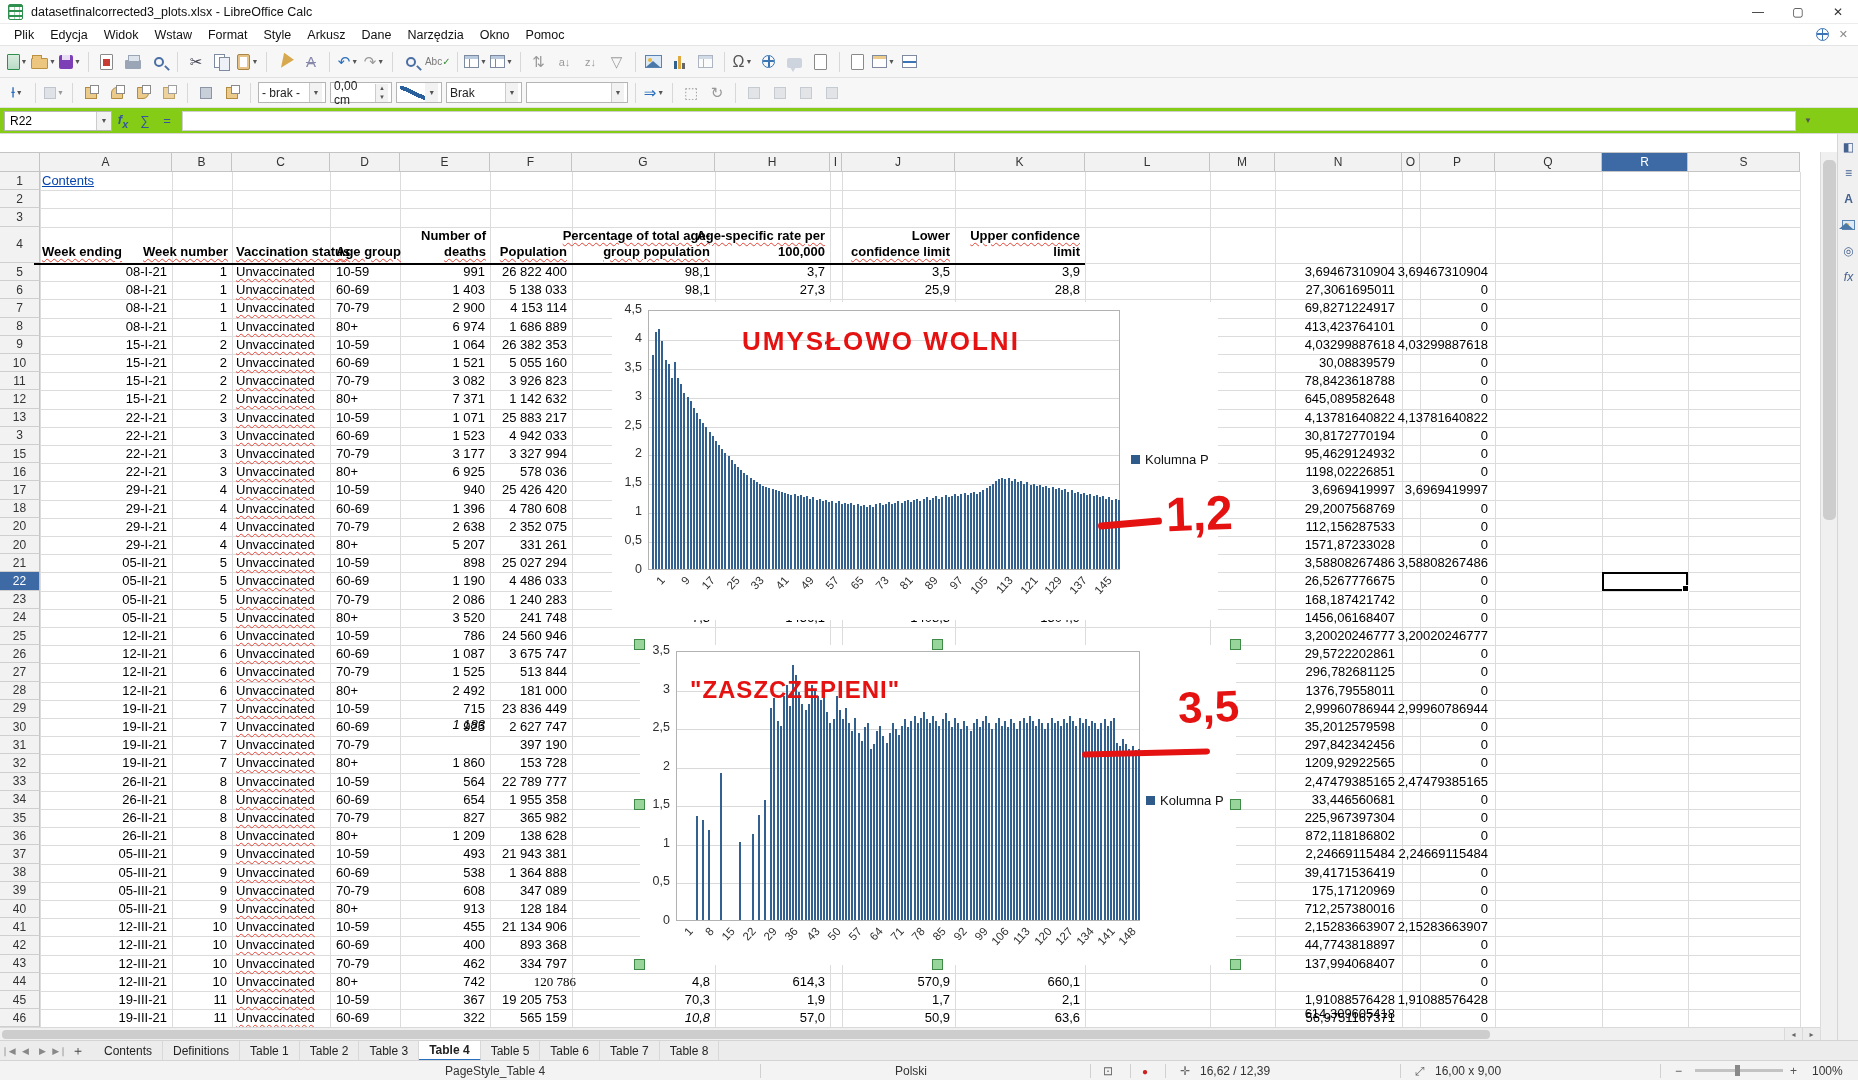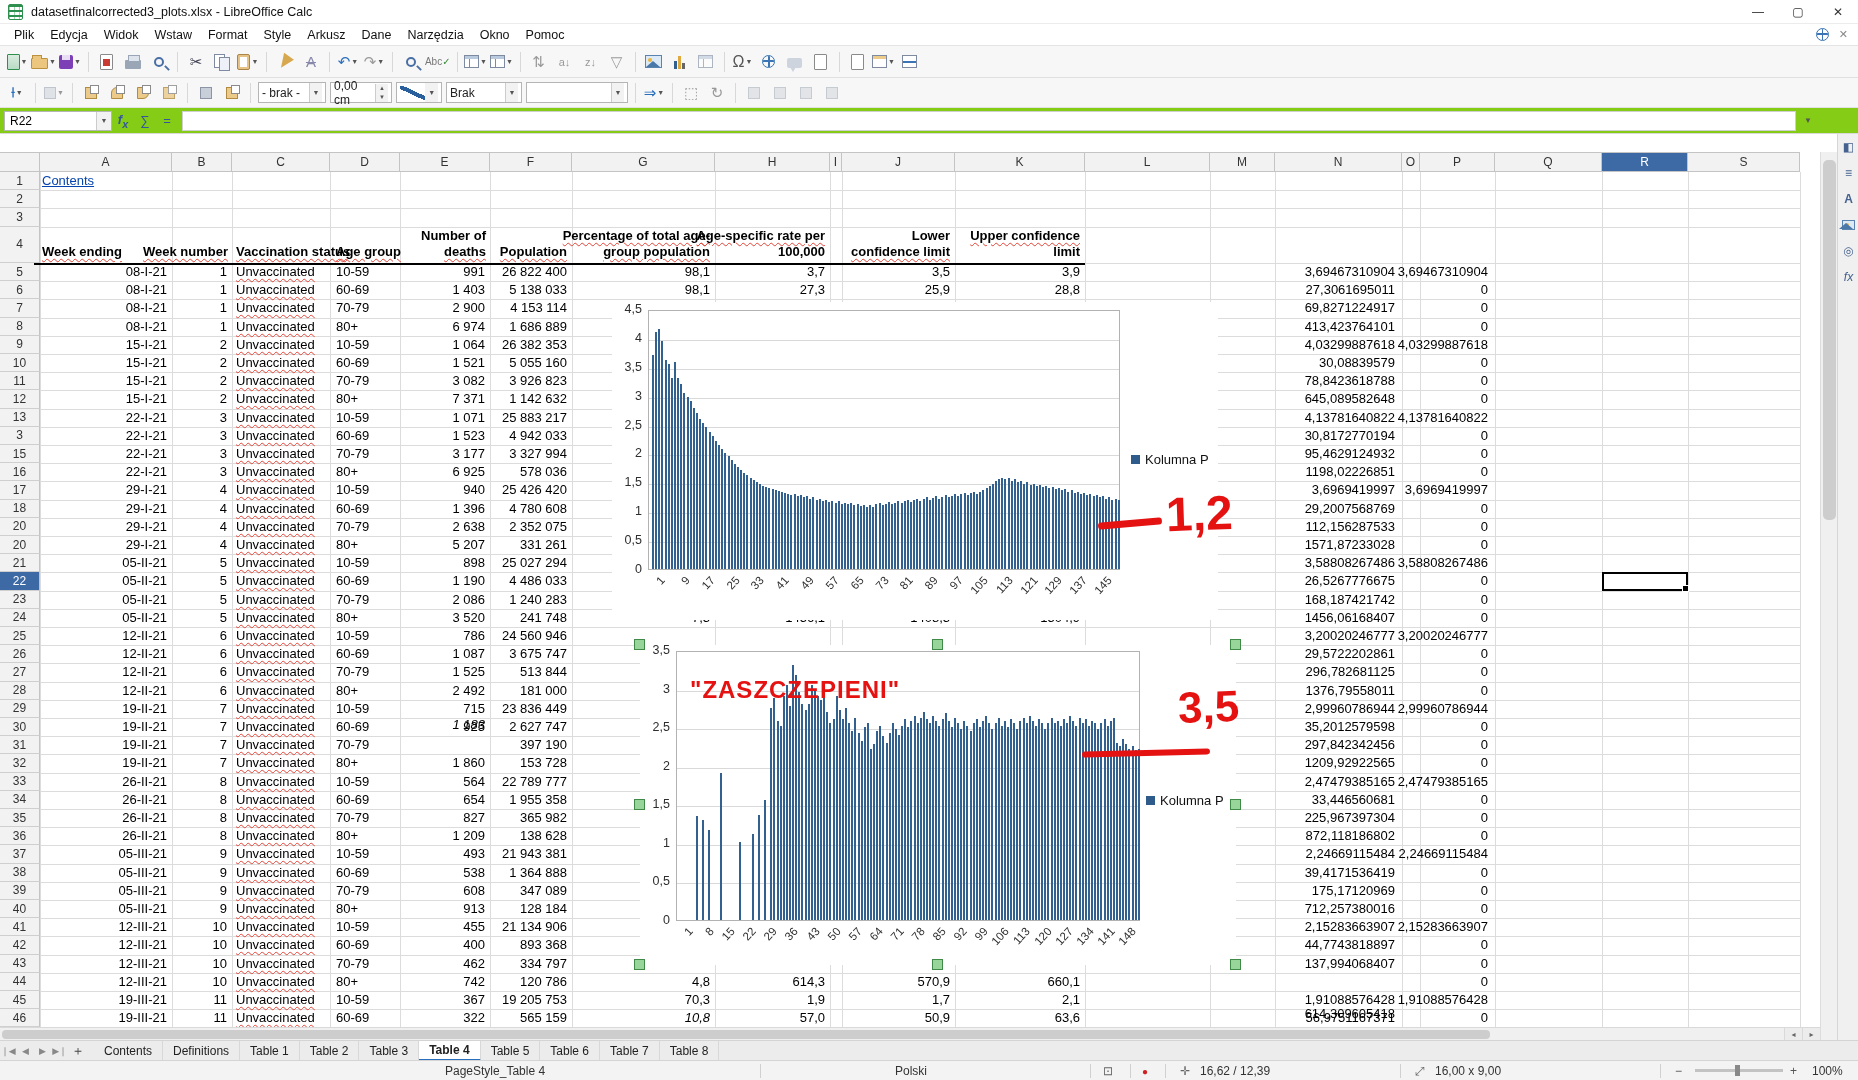--- a/index.html
+++ b/index.html
@@ -841,21 +841,21 @@
       <div class="cell" style="top: 820.6px; left: 336px;">70-79</div>
       <div class="cell r" style="top: 820.6px; left: 125px; width: 360px;">462</div>
       <div class="cell r" style="top: 820.6px; left: 207px; width: 360px;">334 797</div>
       <div class="cell r" style="top: 820.6px; left: 1035px; width: 360px;">137,994068407</div>
       <div class="cell r" style="top: 820.6px; left: 1128px; width: 360px;">0</div>
       <div class="cell r" style="top: 838.8px; left: -193px; width: 360px;">12-III-21</div>
       <div class="cell r" style="top: 838.8px; left: -133px; width: 360px;">10</div>
       <div class="cell" style="top: 838.8px; left: 236px;"><span class="sq">Unvaccinated</span></div>
       <div class="cell" style="top: 838.8px; left: 336px;">80+</div>
       <div class="cell r" style="top: 838.8px; left: 125px; width: 360px;">742</div>
-      <div class="cell r" style="top: 838.8px; left: 207px; width: 360px;">120 786</div>
+      <div class="cell r" style="top: 838.8px; left: 216px; width: 360px; font-family: Liberation Serif, serif;">120 786</div>
       <div class="cell r" style="top: 838.8px; left: 350px; width: 360px;">4,8</div>
       <div class="cell r" style="top: 838.8px; left: 465px; width: 360px;">614,3</div>
       <div class="cell r" style="top: 838.8px; left: 590px; width: 360px;">570,9</div>
       <div class="cell r" style="top: 838.8px; left: 720px; width: 360px;">660,1</div>
       <div class="cell r" style="top: 838.8px; left: 1035px; width: 360px; margin-top: 32px;">614,309605418</div>
       <div class="cell r" style="top: 838.8px; left: 1128px; width: 360px;">0</div>
       <div class="cell r" style="top: 857px; left: -193px; width: 360px;">19-III-21</div>
       <div class="cell r" style="top: 857px; left: -133px; width: 360px;">11</div>
       <div class="cell" style="top: 857px; left: 236px;"><span class="sq">Unvaccinated</span></div>
       <div class="cell" style="top: 857px; left: 336px;">10-59</div>
@@ -1254,20 +1254,21 @@
       <div class="handle" style="left: 634px; top: 505px;"></div>
       <div class="handle" style="left: 634px; top: 665px;"></div>
       <div class="handle" style="left: 634px; top: 825px;"></div>
       <div class="handle" style="left: 932px; top: 505px;"></div>
       <div class="handle" style="left: 932px; top: 825px;"></div>
       <div class="handle" style="left: 1230px; top: 505px;"></div>
       <div class="handle" style="left: 1230px; top: 665px;"></div>
       <div class="handle" style="left: 1230px; top: 825px;"></div>
     </div>
 
+  <div class="redann" style="left:742px;top:192px;font-size:26px;letter-spacing:2px;">UMYSŁOWO WOLNI</div>
   <div class="redline" style="left:1098px;top:386px;width:64px;height:7px;transform:rotate(-5deg);"></div>
   <div class="redann" style="left:1166px;top:352px;font-size:48px;transform:rotate(-2deg);">1,2</div>
   <div class="redann" style="left:690px;top:542px;font-size:24px;letter-spacing:1px;">"ZASZCZEPIENI"</div>
   <div class="redann" style="left:1178px;top:548px;font-size:44px;transform:rotate(-2deg);">3,5</div>
   <div class="redline" style="left:1082px;top:616px;width:128px;height:6px;transform:rotate(-1.5deg);"></div>
 
   <div id="sel-cell" style="left: 1602px; top: 438.4px; width: 86px; height: 18.2px;"></div>
 </div>
 
 <div id="vscroll">

